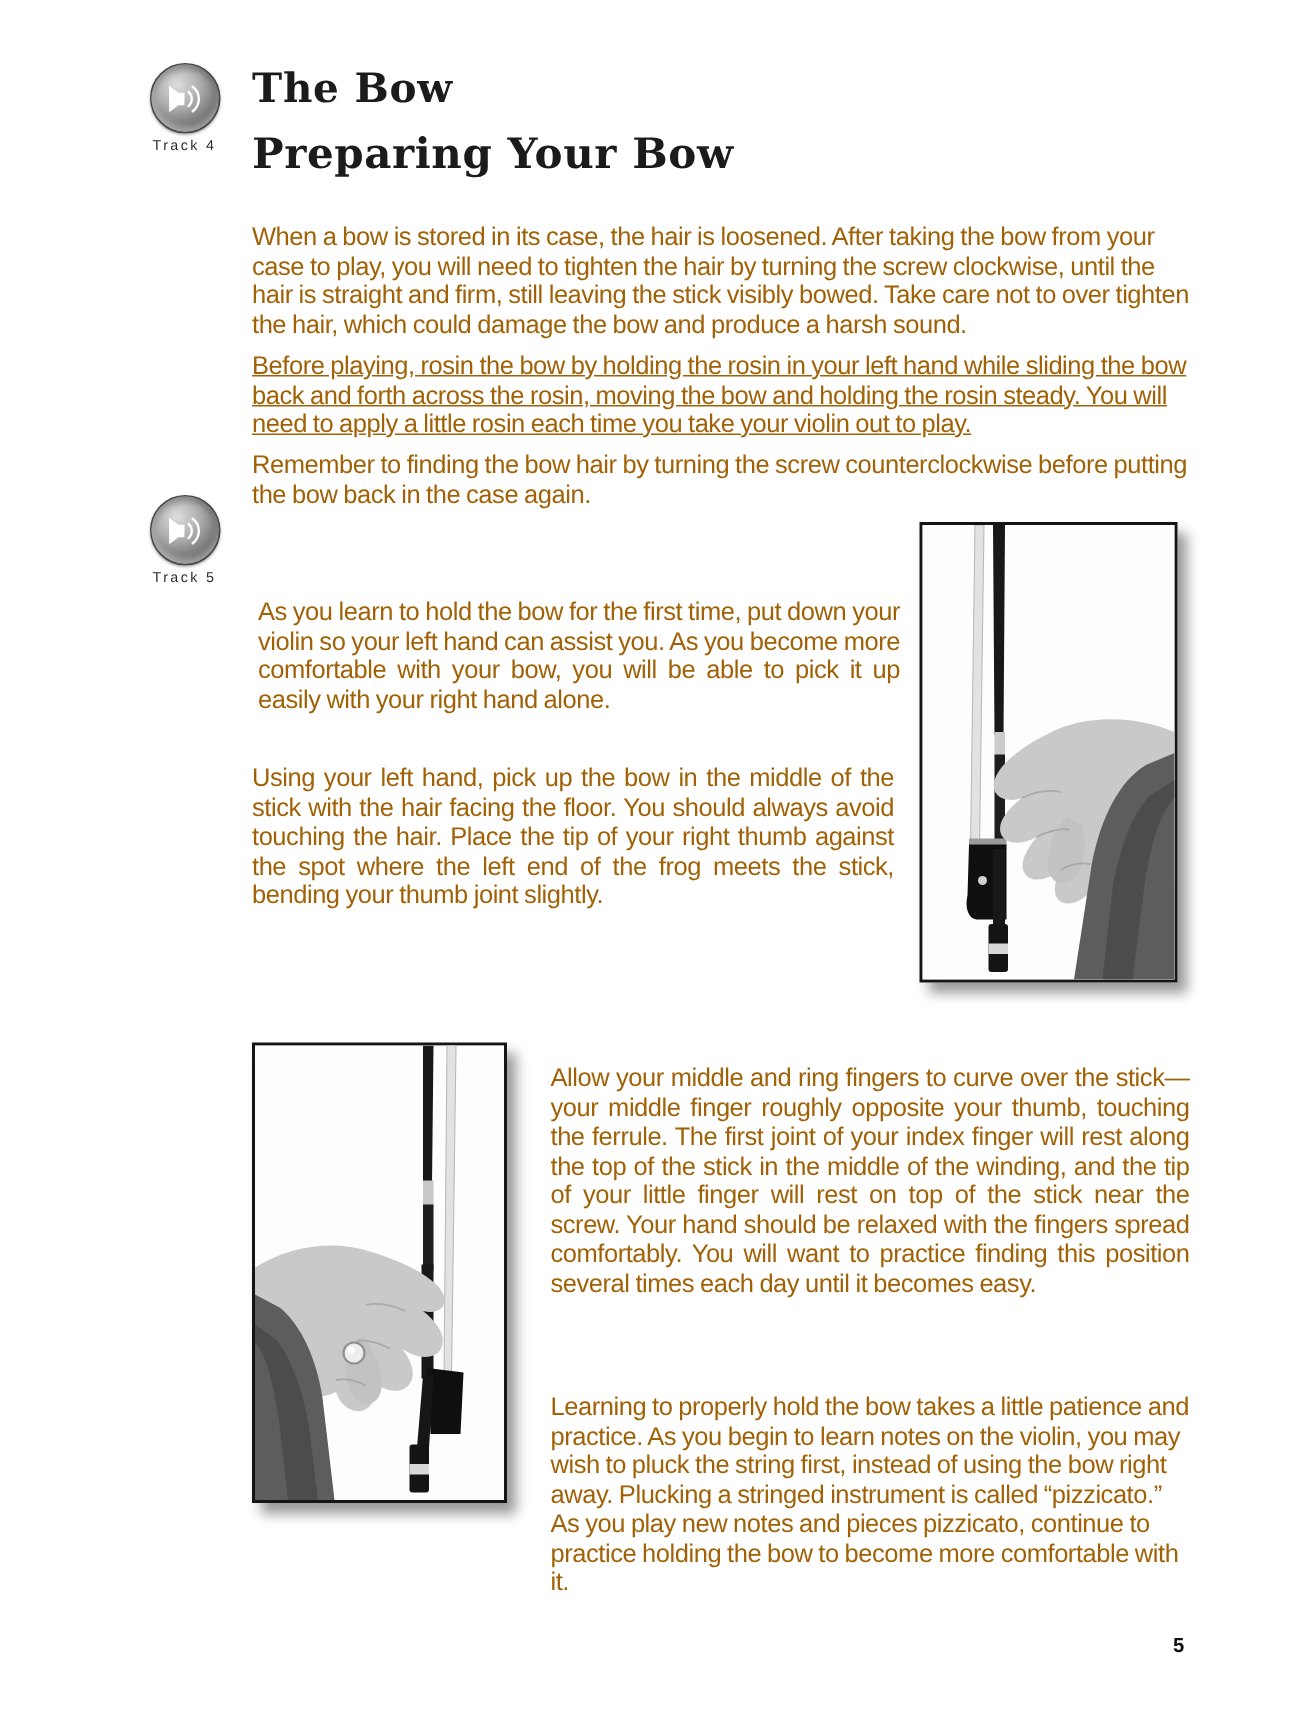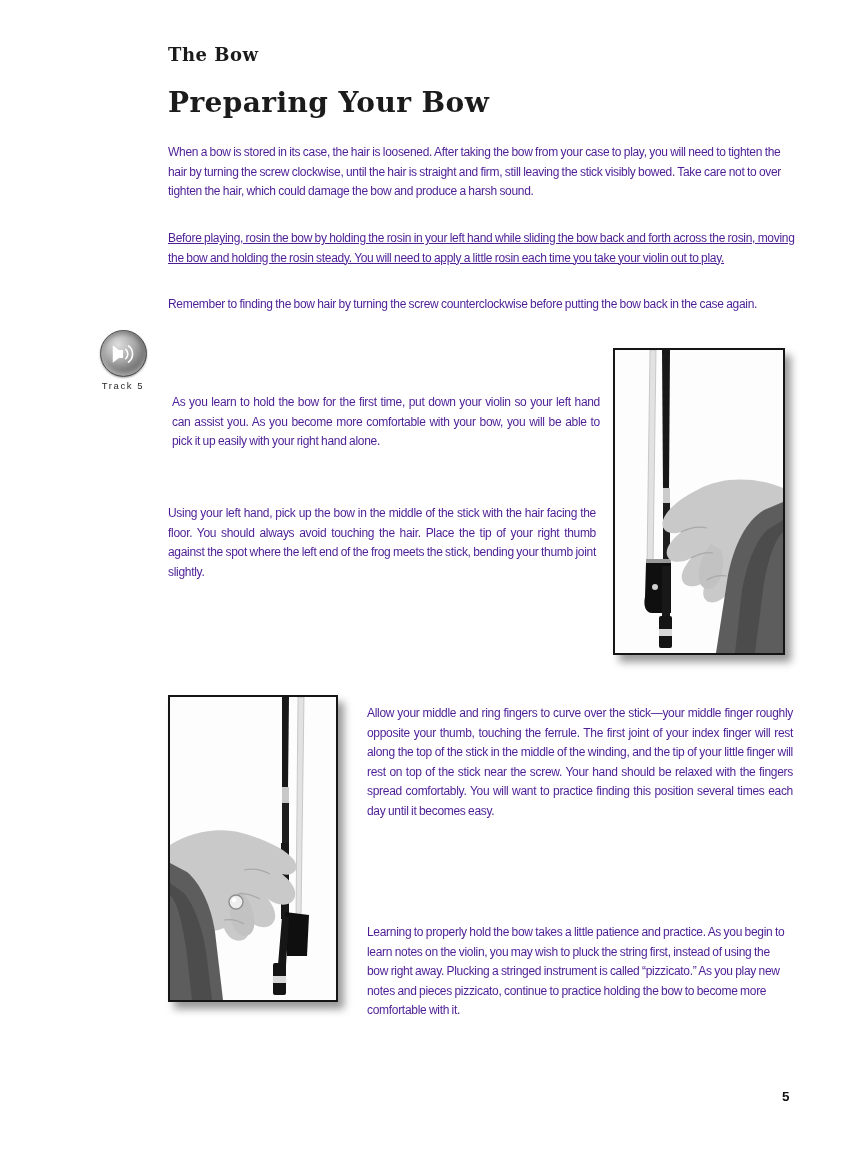--- a/index.html
+++ b/index.html
@@ -16,44 +16,54 @@
     background: radial-gradient(circle at 38% 30%, #dedede 0%, #ababab 38%, #5e5e5e 78%, #8a8a8a 100%);
     border:1px solid #474747;
     box-shadow: inset 0 -3px 4px rgba(255,255,255,0.45), inset 0 3px 4px rgba(0,0,0,0.25), 0 1px 2px rgba(0,0,0,0.35);
     display:flex; align-items:center; justify-content:center;
   }
   .audio-circle svg { display:block; }
   .track-label { font-size:9.5px; letter-spacing:1.6px; color:#2b2b2b; margin-top:3px; white-space:nowrap; }
 
   
   .serif-head { font-family:"DejaVu Serif", serif; color:#1b1b1b; font-weight:600; position:absolute; margin:0; white-space:nowrap; }
-  .title-main   { font-size:18px; letter-spacing:0.5px; }
+  .title-main   { font-size:27px; letter-spacing:0.5px; }
   .title-sub    { font-size:28px; letter-spacing:0.4px; }
 
   
   .body-text {
-    position:absolute; font-size:12px; line-height:19.5px; color:#4c1d95;
+    position:absolute; font-size:17px; line-height:19.5px; color:#a16207;
     letter-spacing:-0.3px; word-spacing:-0.5px;
   }
   .justify { text-align:justify; }
 
   
   .photo {
     position:absolute; border:2px solid #151515; background:#fdfdfd;
     box-shadow: 6px 7px 8px rgba(0,0,0,0.40);
   }
   .photo svg { display:block; }
 
   .page-number { position:absolute; font-size:13.5px; font-weight:bold; color:#111; }
 </style>
 </head>
 <body>
 
 <div class="page">
 
+  <div class="audio-block" style="left:90px; top:42px;">
+    <div class="audio-circle">
+      <svg width="30" height="30" viewBox="0 0 44 44">
+        <polygon points="7,9 7,35 16,28 22,28 22,16 16,16" fill="#ffffff"></polygon>
+        <path d="M26,15 A9.5,9.5 0 0 1 26,29" fill="none" stroke="#ffffff" stroke-width="2.3" stroke-linecap="round"></path>
+        <path d="M30,10 A15,15 0 0 1 30,34" fill="none" stroke="#ffffff" stroke-width="2.3" stroke-linecap="round"></path>
+      </svg>
+    </div>
+    <div class="track-label">Track 4</div>
+  </div>
 
   <h1 class="serif-head title-main" style="left:168px; top:44px;">The Bow</h1>
   <h2 class="serif-head title-sub" style="left:168px; top:86px;">Preparing Your Bow</h2>
 
   <p class="body-text" style="left:168px; top:131px; width:628px;">When a bow is stored in its case, the hair is loosened. After taking the bow from your case to play, you will need to tighten the hair by turning the screw clockwise, until the hair is straight and firm, still leaving the stick visibly bowed. Take care not to over tighten the hair, which could damage the bow and produce a harsh sound.</p>
   <p class="body-text" style="left:168px; top:217px; width:628px;text-decoration:underline;">Before playing, rosin the bow by holding the rosin in your left hand while sliding the bow back and forth across the rosin, moving the bow and holding the rosin steady. You will need to apply a little rosin each time you take your violin out to play.</p>
   <p class="body-text" style="left:168px; top:283px; width:628px;">Remember to finding the bow hair by turning the screw counterclockwise before putting the bow back in the case again.</p>
 
   <div class="audio-block" style="left:90px; top:330px;">
     <div class="audio-circle">

